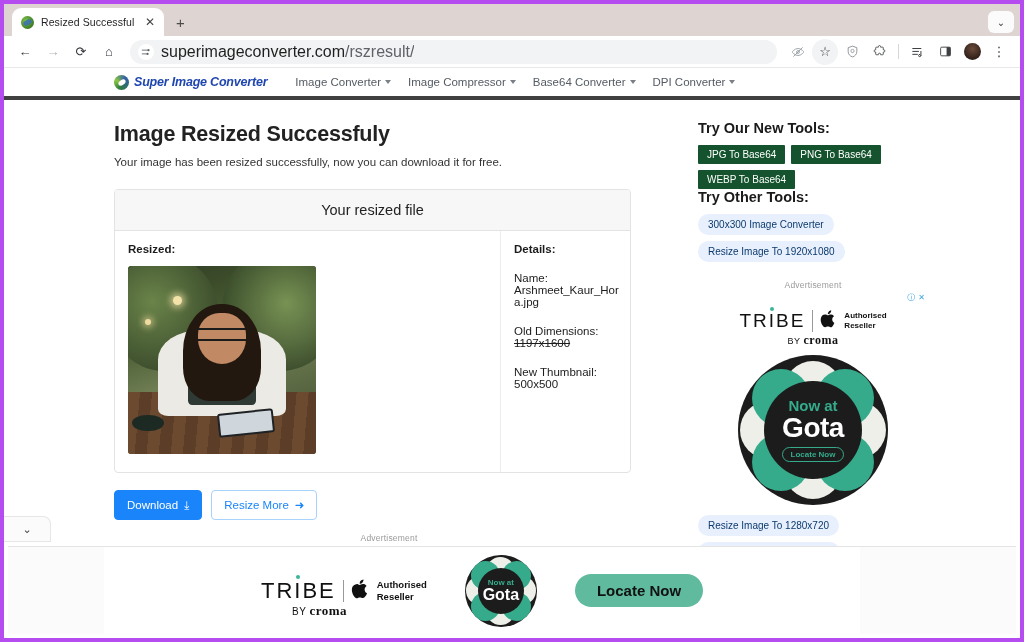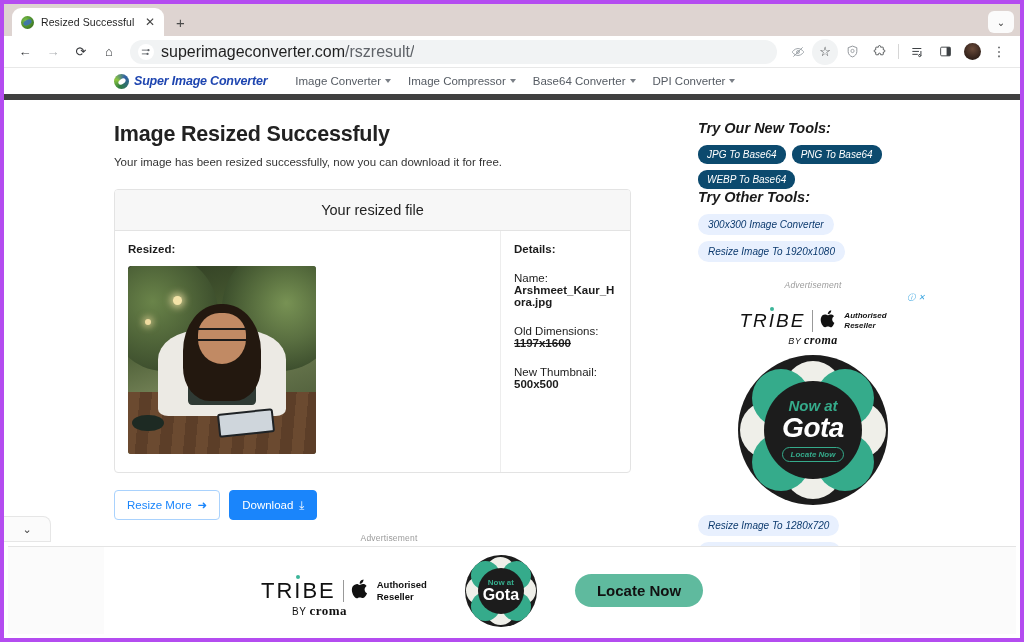--- a/index.html
+++ b/index.html
@@ -73,21 +73,21 @@
     width: 17px; height: 17px; border-radius: 50%;
     background: radial-gradient(circle at 50% 35%, #6b4b3a 0%, #32211a 70%, #120c09 100%);
   }
 
   
   .page {
     position: absolute; left: 0; top: 64px; right: 0; bottom: 0;
     background: #ffffff; overflow: hidden;
   }
   .site-header {
-    height: 32px; border-bottom: 6px solid #404040;
+    height: 32px; border-bottom: 4px solid #404040;
     display: flex; align-items: center; padding: 0 0 0 110px; gap: 0;
   }
   .logo { display: flex; align-items: center; gap: 5px; margin-right: 28px; }
   .logo-mark {
     width: 15px; height: 15px; border-radius: 50%;
     background: conic-gradient(from 200deg, #2f7d3f 0deg, #8cc63f 90deg, #2f5fa8 200deg, #2f7d3f 360deg);
     position: relative;
   }
   .logo-mark:after {
     content: ""; position: absolute; left: 3.5px; top: 5px; width: 8px; height: 5px;
@@ -102,21 +102,21 @@
     font-size: 11.5px; color: #555b63; white-space: nowrap;
     display: flex; align-items: center; gap: 4px;
   }
   .caret {
     width: 0; height: 0; border-left: 3.5px solid transparent;
     border-right: 3.5px solid transparent; border-top: 4px solid #7a7f86;
   }
 
   .content { display: flex; padding: 0; height: calc(100% - 32px); gap: 24px; }
   .main-col { width: 660px; padding: 22px 0 0 110px; position: relative; }
-  .side-col { flex: 1 1 auto; padding: 20px 16px 0 10px; font-style: italic; }
+  .side-col { flex: 1 1 auto; padding: 20px 16px 0 10px; }
 
   h1.page-title {
     font-size: 21.5px; font-weight: bold; color: #222222; letter-spacing: -.2px;
   }
   p.page-sub { font-size: 11.5px; color: #333333; margin-top: 9px; }
 
   .card {
     margin-top: 21px; width: 517px; border: 1px solid #e3e3e3; border-radius: 4px;
     background: #fff; overflow: hidden;
   }
@@ -169,21 +169,21 @@
     position:absolute; left:48%; bottom:10%; width:30%; height:13%;
     background:#cfd6dc; border:2px solid #1f2326; border-radius:3px; transform:rotate(-6deg);
   }
   .photo .plate {
     position:absolute; left:2%; bottom:12%; width:17%; height:9%;
     background:#1d2a23; border-radius:50%;
   }
 
   .det-block { margin-top: 17px; }
   .det-key { font-size: 11.5px; color: #1c1c1c; }
-  .det-val { font-size: 11.5px; color: #1c1c1c; word-break: break-all; font-weight: bold; }
+  .det-val { font-size: 11.5px; color: #1c1c1c; word-break: break-all; }
   .det-val.struck { text-decoration: line-through; }
 
   .btn-row { margin-top: 17px; display: flex; gap: 9px; }
   .btn {
     font-size: 11.5px; padding: 7px 12px; border-radius: 4px;
     display: inline-flex; align-items: center; gap: 6px; white-space: nowrap;
   }
   .btn-primary { background: #1a85fb; color: #fff; border: 1px solid #1a85fb; }
   .btn-outline { background: #fff; color: #1a85fb; border: 1px solid #a9d2fd; }
 
@@ -198,21 +198,21 @@
   .ia-cta {
     position: absolute; right: 8px; top: 28px; background: #1a85fb; color: #fff;
     font-size: 9px; padding: 8px 26px; border-radius: 2px;
     display: flex; align-items: center; gap: 6px;
   }
 
   
   .side-h { font-size: 14.5px; font-weight: bold; color: #1a1a1a; }
   .chips { display: flex; flex-wrap: wrap; gap: 6px; margin-top: 9px; }
   .chip-dark {
-    background: #0c4a6e; color: #fff; font-size: 10px; padding: 4px 9px; border-radius: 9px;
+    background: #14532d; color: #fff; font-size: 10px; padding: 4px 9px; border-radius: 1px;
     white-space: nowrap;
   }
   .chip-light {
     background: #e8f0fe; color: #0c3a6e; font-size: 10px; padding: 5px 10px; border-radius: 11px;
     white-space: nowrap; display: inline-block;
   }
   .chips-col { display: flex; flex-direction: column; align-items: flex-start; gap: 6px; margin-top: 9px; }
 
   .side-ad { margin-top: 18px; width: 230px; position: relative; }
   .adchoice {
@@ -441,27 +441,27 @@
               </div>
               <div class="det-block">
                 <div class="det-key">New Thumbnail:</div>
                 <div class="det-val">500x500</div>
               </div>
             </div>
           </div>
         </div>
 
         <div class="btn-row">
+          <span class="btn btn-primary">
+            <span>Download</span>
+            <span>⤓</span>
+          </span>
           <span class="btn btn-outline">
             <span>Resize More</span>
             <span>➜</span>
-          </span>
-          <span class="btn btn-primary">
-            <span>Download</span>
-            <span>⤓</span>
           </span>
         </div>
 
         <div style="margin-top:13px">
           <div class="ad-label">Advertisement</div>
           <div class="inline-ad">
             <div class="ia-brand">Vishv Umiya Foundation</div>
             <div class="ia-title">સરદાર પટેલ રાષ્ટ્ર ચેતના મહાસંમેલન મા</div>
             <div class="ia-cta">
               <span>ખોલો</span>

